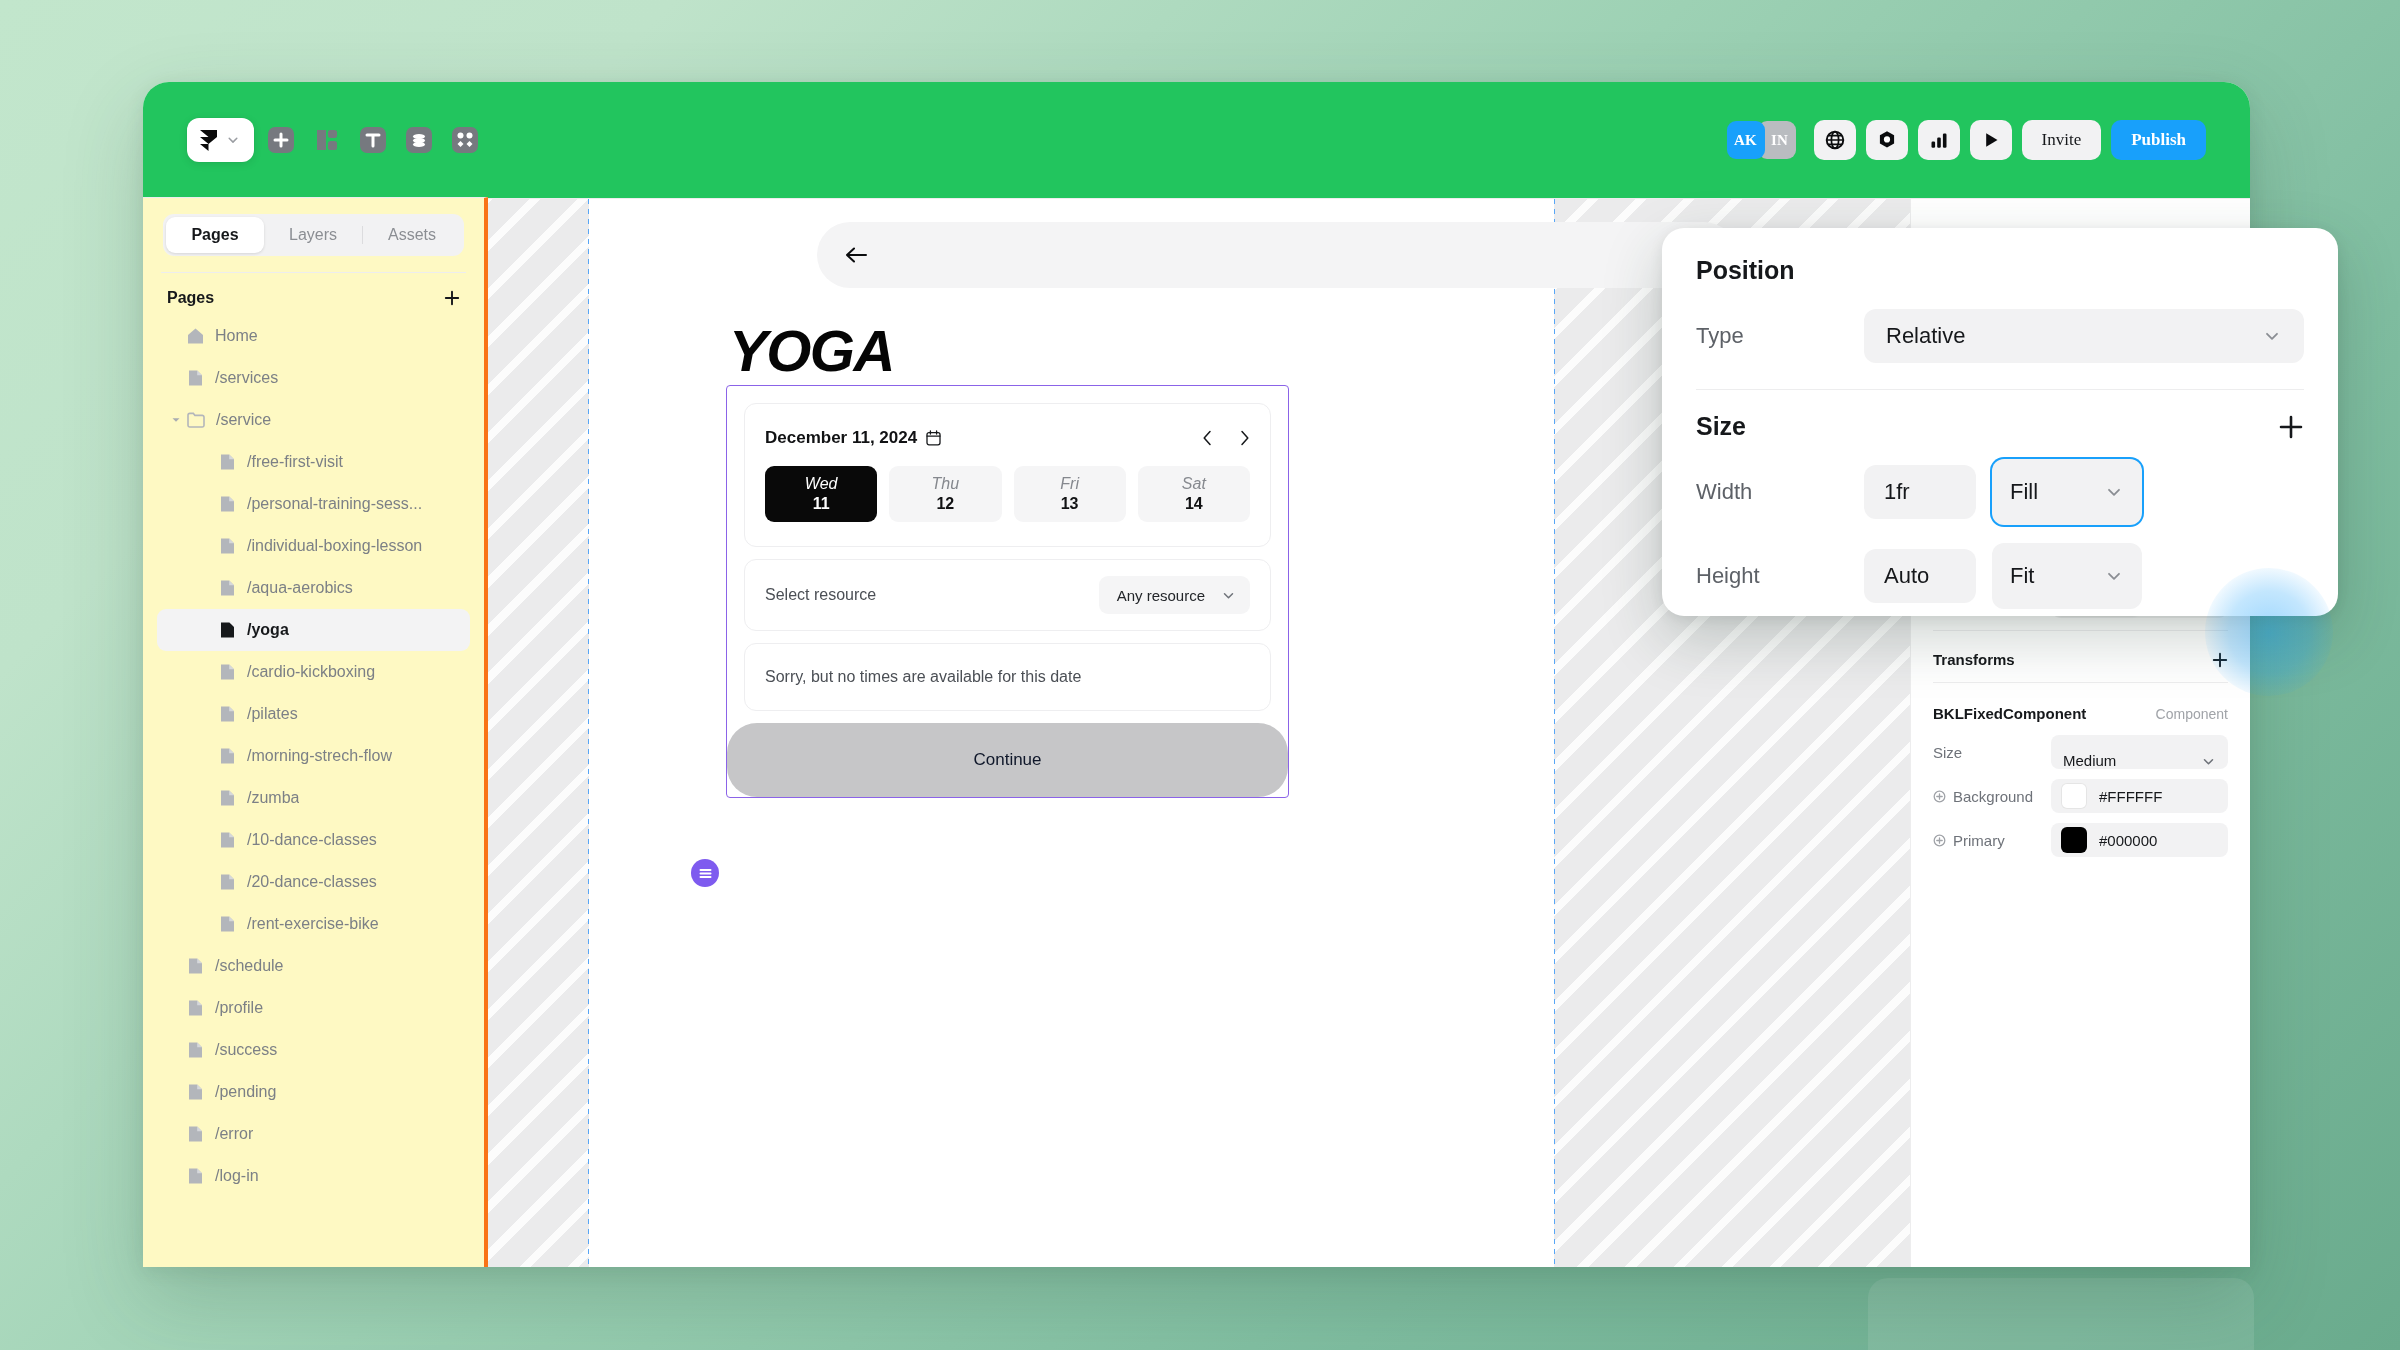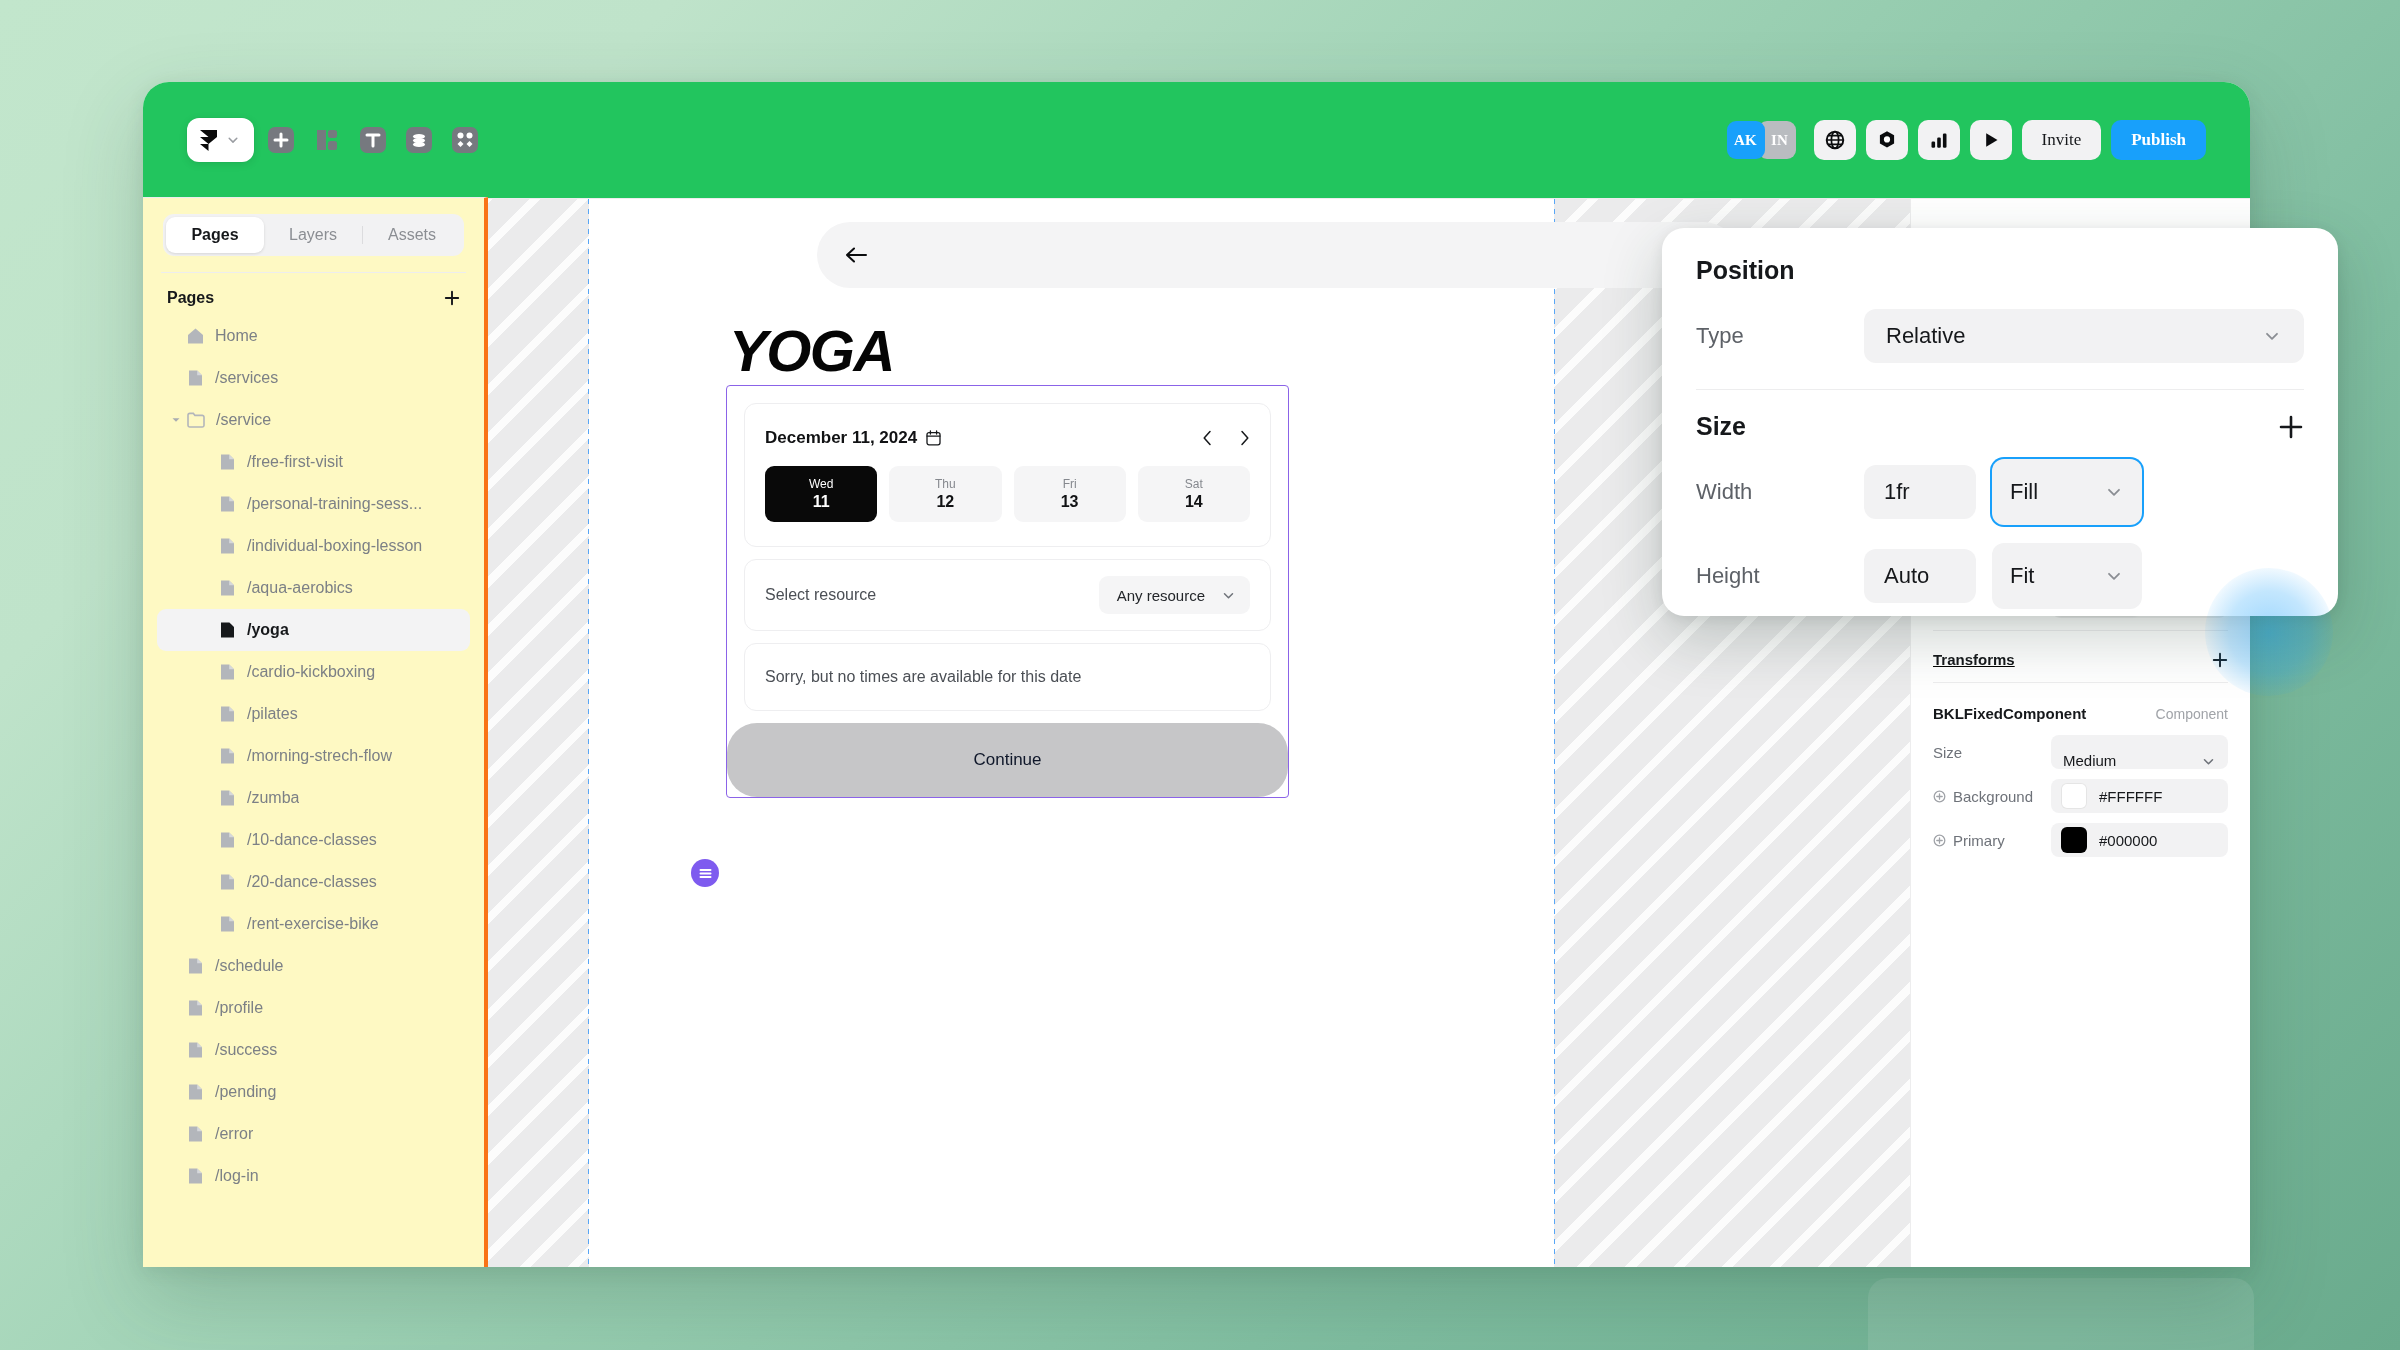--- a/index.html
+++ b/index.html
@@ -210,21 +210,21 @@
     display: flex; gap: 12px;
     padding: 18px 20px 24px 20px;
   }
   .day {
     flex: 1; height: 56px; border-radius: 9px;
     background: #f5f5f6;
     display: flex; flex-direction: column;
     align-items: center; justify-content: center; gap: 2px;
   }
   .day.sel { background: #090909; }
-  .day-name { font-size: 12px; color: #85888e; }
+  .day-name { font-size: 16px; color: #85888e; font-style: italic; }
   .day.sel .day-name { color: #ffffff; }
   .day-num { font-size: 16px; font-weight: bold; color: #111214; }
   .day.sel .day-num { color: #ffffff; }
 
   .bk-resource {
     margin: 12px 17px 0 17px;
     border: 1px solid #eeeef0; border-radius: 12px;
     height: 72px;
     display: flex; align-items: center;
     padding: 0 20px;
@@ -267,21 +267,20 @@
     right: 0; top: 116px; width: 340px; bottom: 0;
     background: #ffffff;
     border-top: 1px solid #ededee;
     border-left: 1px solid #ededee;
     overflow: hidden;
     padding-top: 300px;
   }
   .rp-sec-head {
     display: flex; align-items: center; justify-content: space-between;
     padding: 12px 22px 6px 22px;
-    text-decoration: underline;
   }
   .rp-sec-title { font-size: 15px; font-weight: bold; color: #16181b; }
   .rp-row {
     display: flex; align-items: center;
     padding: 5px 22px; height: 44px;
   }
   .rp-label {
     font-size: 15px; color: #6e7279;
     width: 118px; flex: none;
   }

